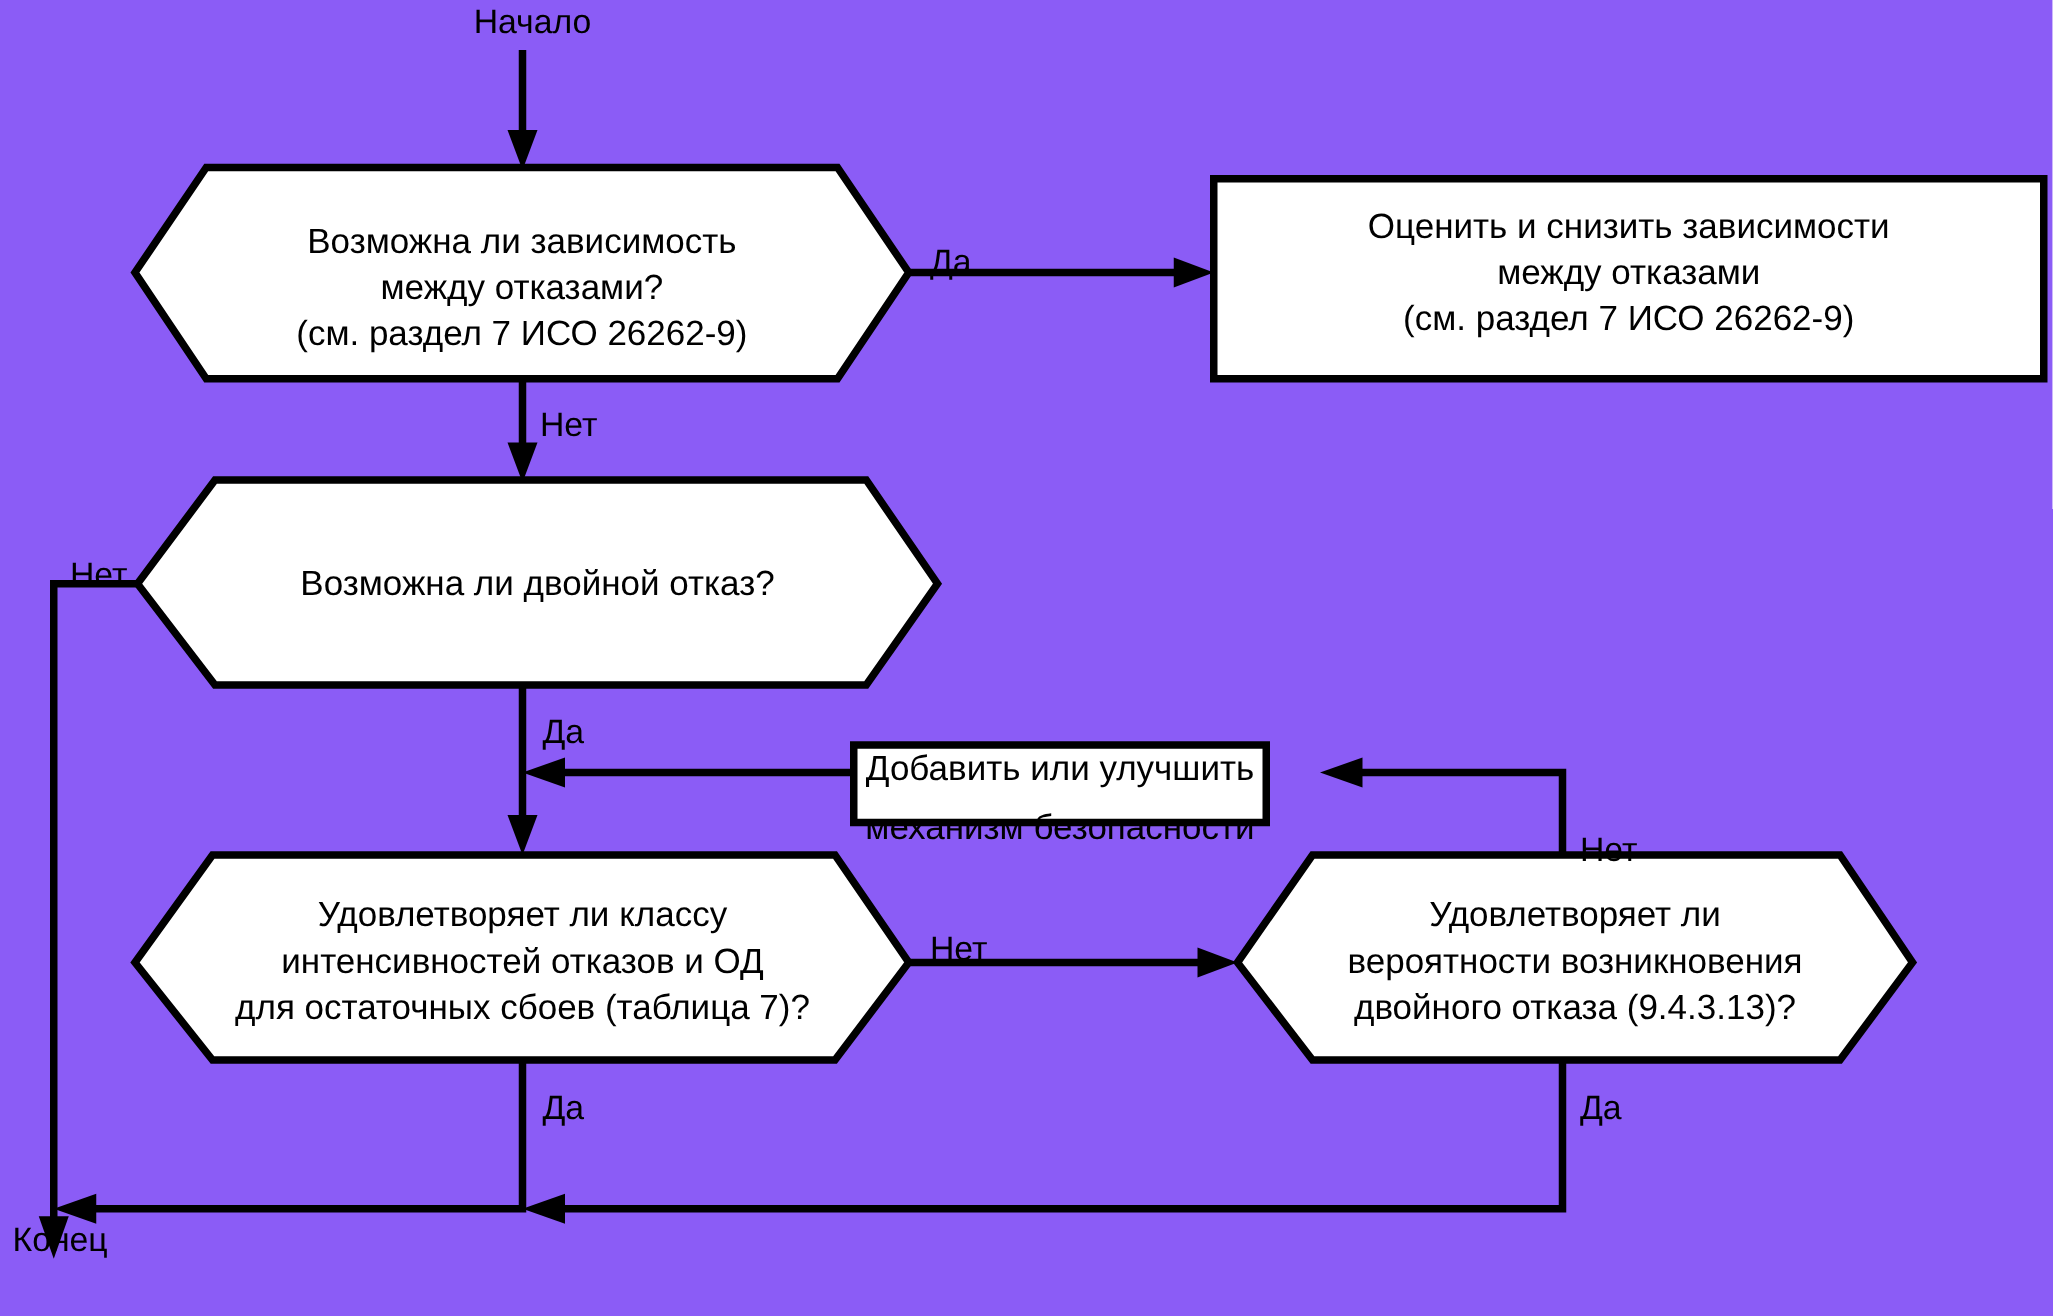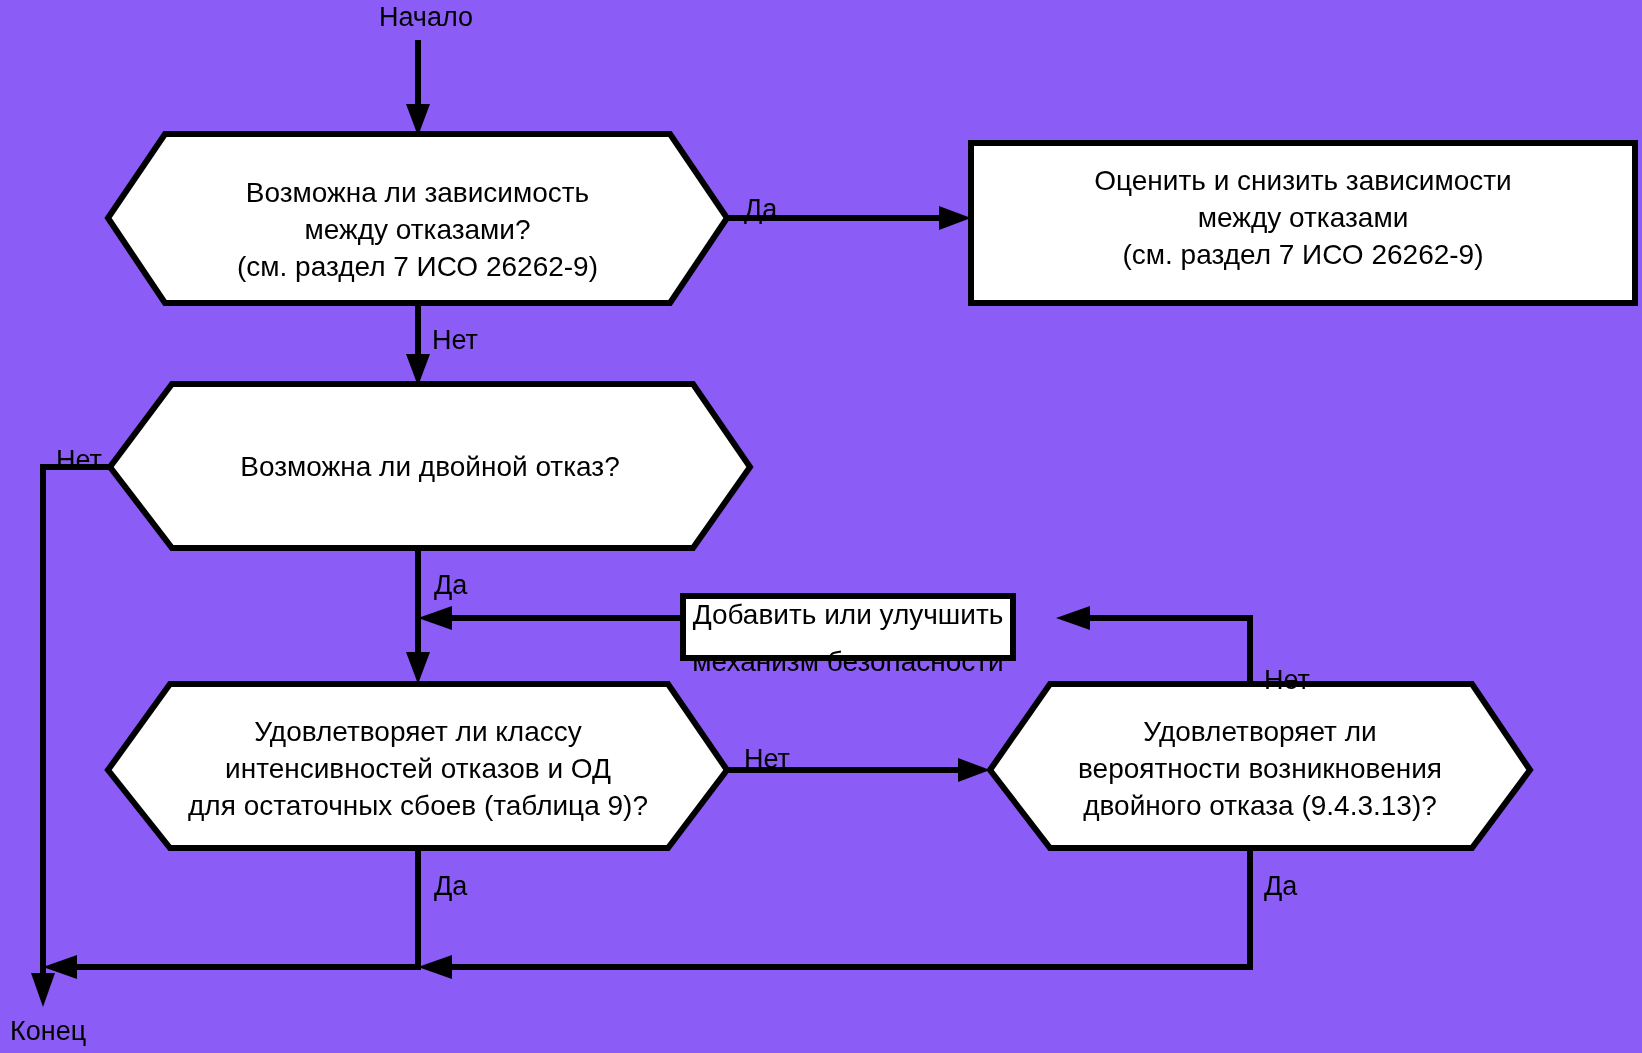--- a/index.html
+++ b/index.html
@@ -98,27 +98,27 @@
 между отказами
 (см. раздел 7 ИСО 26262-9)</div>
 
   <div class="node-text" style="left:150px;top:448px;width:560px;">Возможна ли двойной отказ?</div>
 
   <div class="node-text" style="left:689px;top:591px;width:318px;line-height:47px;">Добавить или улучшить
 механизм безопасности</div>
 
   <div class="node-text" style="left:128px;top:713px;width:580px;">Удовлетворяет ли классу
 интенсивностей отказов и ОД
-для остаточных сбоев (таблица 9)?</div>
+для остаточных сбоев (таблица 7)?</div>
 
   <div class="node-text" style="left:1010px;top:713px;width:500px;">Удовлетворяет ли
 вероятности возникновения
 двойного отказа (9.4.3.13)?</div>
 
-  <div class="lbl" style="left:10px;top:975px;margin-top:39px;">Конец</div>
+  <div class="lbl" style="left:10px;top:975px;">Конец</div>
 
   <div class="edge-lbl" style="left:744px;top:176px;">Да</div>
 
   <div class="edge-lbl" style="left:432px;top:307px;">Нет</div>
 
   <div class="edge-lbl" style="left:56px;top:427px;">Нет</div>
 
   <div class="edge-lbl" style="left:434px;top:552px;">Да</div>
 
   <div class="edge-lbl" style="left:744px;top:726px;">Нет</div>

